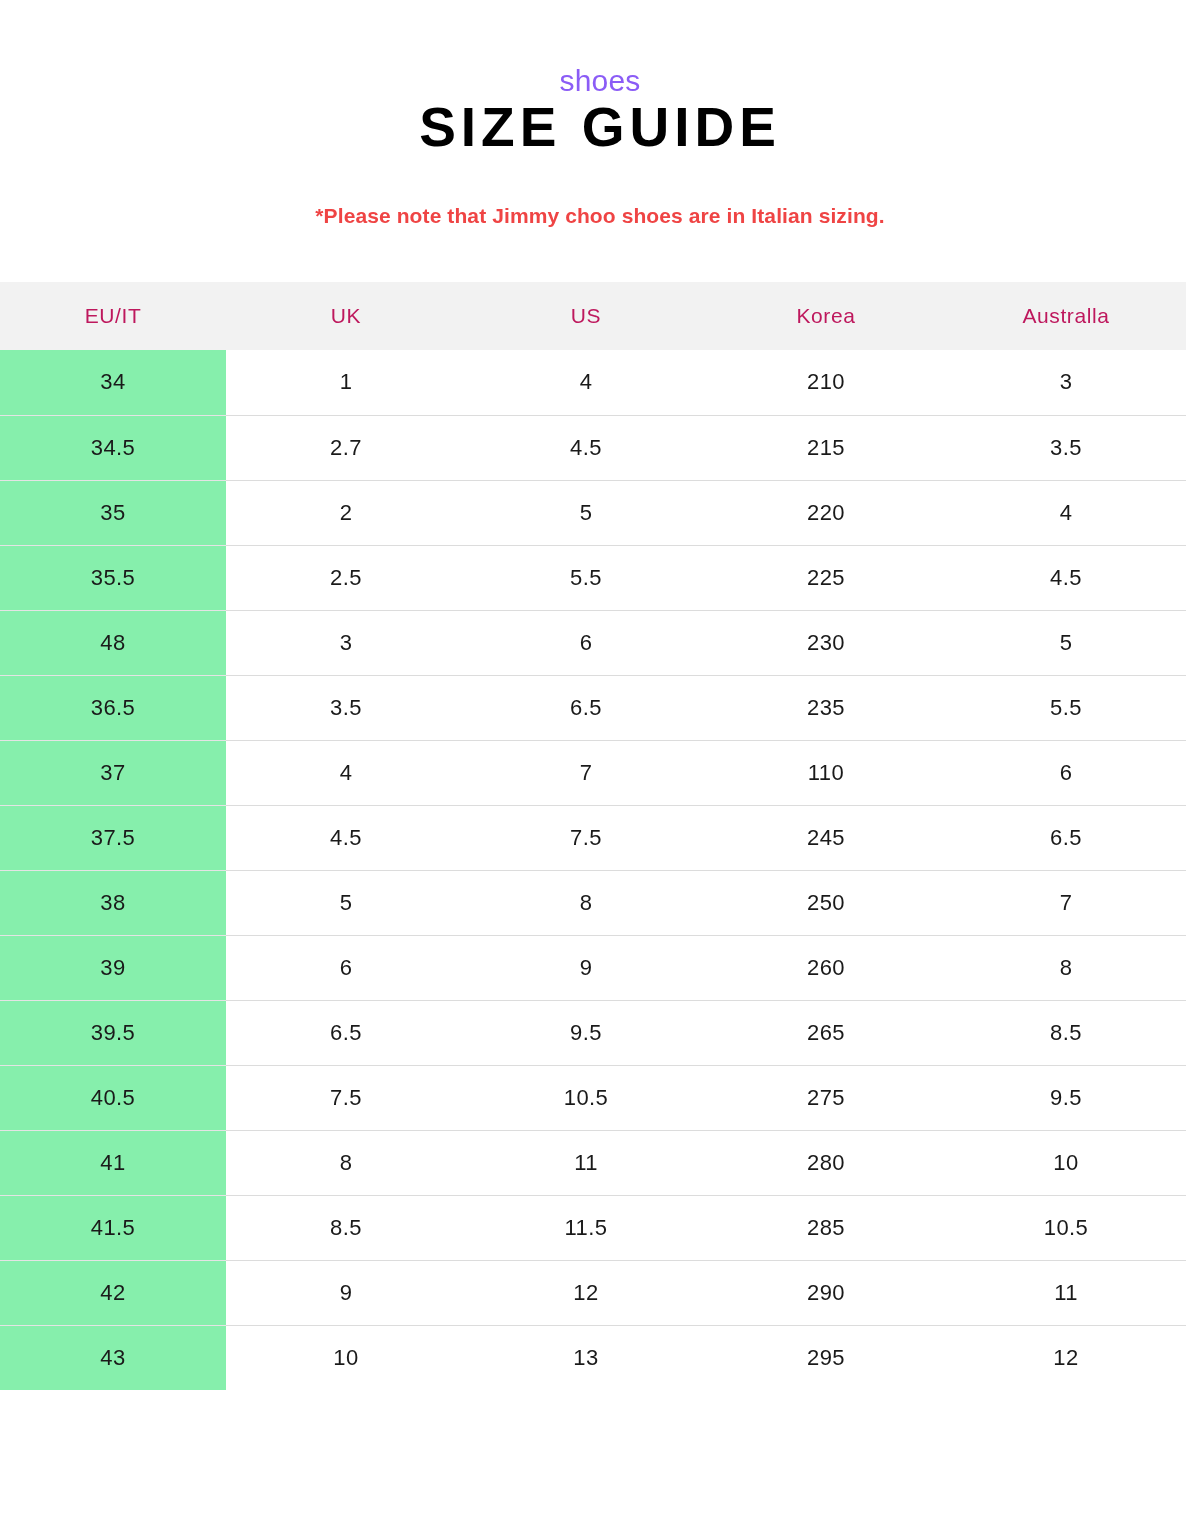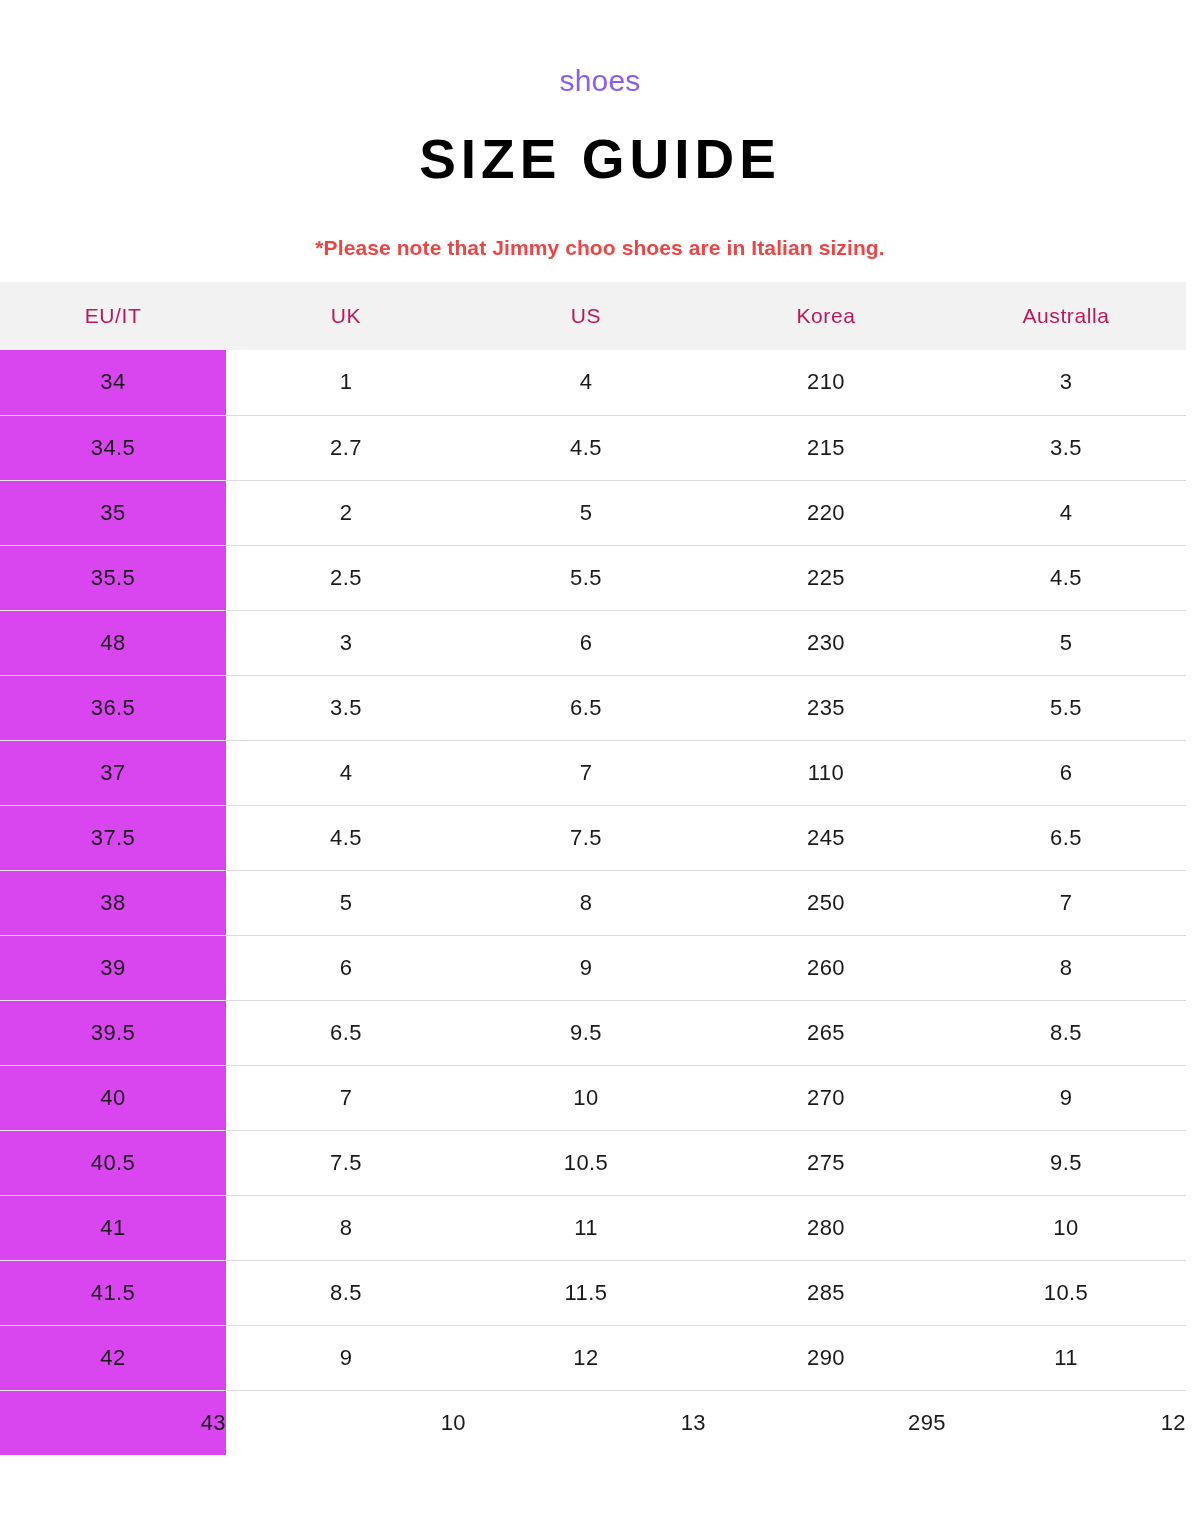--- a/index.html
+++ b/index.html
@@ -29,21 +29,21 @@
 
   .brand-label {
     font-size: 30px;
     font-weight: 400;
     letter-spacing: 0.2px;
     line-height: 1;
     color: #8b5cf6;
   }
 
   .main-title {
-    margin-top: 36px;
+    margin-top: 4px;
     font-size: 55px;
     font-weight: 700;
     letter-spacing: 5px;
     line-height: 1;
     color: #000000;
   }
 
   .note {
     margin-top: 50px;
     font-size: 21px;
@@ -92,27 +92,26 @@
     letter-spacing: 0.4px;
     color: #1a1a1a;
     text-align: center;
     vertical-align: middle;
     background: #ffffff;
     border-bottom: 1px solid #dcdcdc;
   }
 
   
   table.size-table tbody td.eu-cell {
-    background: #d946ef;
+    background: #86efac;
     border-bottom: 1px solid #e4e4e4;
   }
 
   table.size-table tbody tr:last-child td {
     border-bottom: none;
-    text-align: right;
   }
 </style>
 </head>
 <body>
 
 <div class="page">
 
   <div class="header">
     <div class="brand-label">shoes</div>
     <h1 class="main-title">SIZE GUIDE</h1>
@@ -209,27 +208,20 @@
             <td>8</td>
           </tr>
           <tr>
             <td class="eu-cell">39.5</td>
             <td>6.5</td>
             <td>9.5</td>
             <td>265</td>
             <td>8.5</td>
           </tr>
           <tr>
-            <td class="eu-cell">40</td>
-            <td>7</td>
-            <td>10</td>
-            <td>270</td>
-            <td>9</td>
-          </tr>
-          <tr>
             <td class="eu-cell">40.5</td>
             <td>7.5</td>
             <td>10.5</td>
             <td>275</td>
             <td>9.5</td>
           </tr>
           <tr>
             <td class="eu-cell">41</td>
             <td>8</td>
             <td>11</td>

